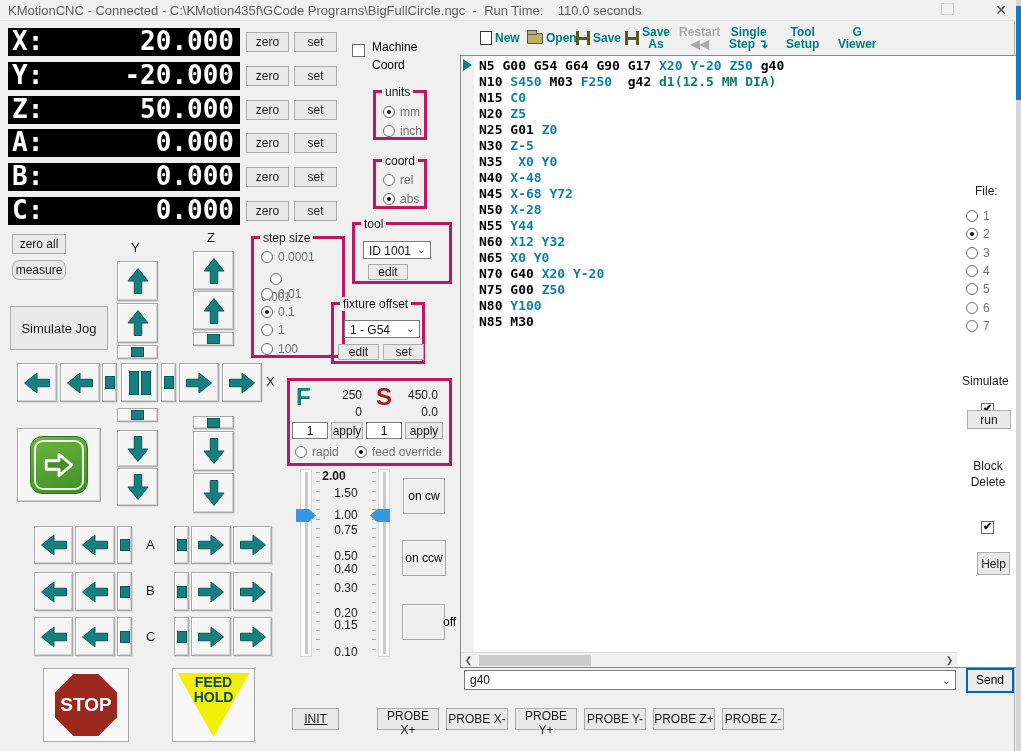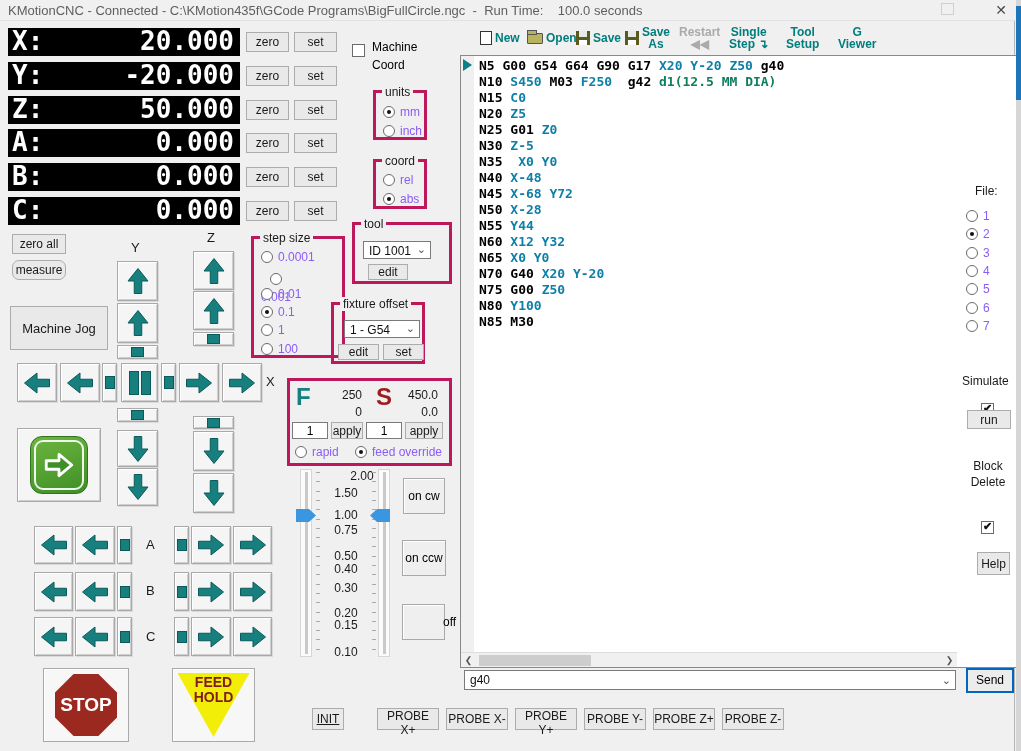--- a/index.html
+++ b/index.html
@@ -23,21 +23,21 @@
             font-family:"Liberation Sans", sans-serif; }
 
   
   .groupbox { position:absolute; border:3px solid #be185d; }
   .groupbox > .gb-label { position:absolute; top:-8px; left:6px; background:#f0f0f0; padding:0 3px; font-size:12px; color:#1a1a1a; white-space:nowrap; }
 
   
   .radio-row { display:flex; align-items:center; gap:5px; position:absolute; }
   .radio { width:12px; height:12px; border:1px solid #6a6a6a; border-radius:50%; background:#fff; position:relative; flex:0 0 auto; }
   .radio.checked::after { content:""; position:absolute; left:3px; top:3px; width:4px; height:4px; border-radius:50%; background:#111; }
-  .rlabel { font-size:12px; color:#8b5cf6; white-space:nowrap; }
+  .rlabel { font-size:12px; color:#737373; white-space:nowrap; }
   .checkbox { width:13px; height:13px; border:1px solid #6a6a6a; background:#fff; position:relative; }
   .checkbox.checked::after { content:"✔"; position:absolute; left:1px; top:-2px; font-size:11px; font-weight:bold; color:#111; }
 
   
   .tbi { position:absolute; top:25px; height:26px; display:flex; align-items:center; gap:3px; cursor:default; }
   .tbl { font-size:12px; font-weight:bold; color:#007d7d; white-space:pre-line; line-height:12px; text-align:center; }
   .tbi.disabled .tbl { color:#aaa; }
   .ico-new { width:12px; height:14px; background:#fff; border:1px solid #333; }
   .ico-open { width:16px; height:11px; background:#b9b35e; border:1px solid #555; border-radius:1px; position:relative; }
   .ico-open::before { content:""; position:absolute; left:-1px; top:-4px; width:8px; height:3px; background:#b9b35e; border:1px solid #555; }
@@ -78,21 +78,21 @@
   
   #stop-btn { position:absolute; left:43px; top:668px; width:86px; height:74px; background:#f7f7f7; border:1px solid #a9a9a9;
               box-shadow:inset 1px 1px 0 #fff; display:flex; align-items:center; justify-content:center; }
   #stop-sign { width:62px; height:62px; background:#9c2920; color:#fff; font-weight:bold; font-size:19px;
                display:flex; align-items:center; justify-content:center; letter-spacing:0;
                clip-path:polygon(30% 0,70% 0,100% 30%,100% 70%,70% 100%,30% 100%,0 70%,0 30%); }
   #feedhold-btn { position:absolute; left:172px; top:668px; width:83px; height:74px; background:#f7f7f7; border:1px solid #a9a9a9;
                   box-shadow:inset 1px 1px 0 #fff; display:flex; align-items:flex-start; justify-content:center; }
   #feedhold-tri { margin-top:4px; width:72px; height:64px; background:#f2ee07; clip-path:polygon(0 0,100% 0,50% 100%);
                   text-align:center; }
-  #feedhold-text { margin-top:2px; font-size:14px; line-height:15px; font-weight:bold; color:#7f1d1d; white-space:pre-line; }
+  #feedhold-text { margin-top:2px; font-size:14px; line-height:15px; font-weight:bold; color:#0c4a6e; white-space:pre-line; }
 
   
   #fs-group { left:287px; top:378px; width:165px; height:88px; }
   .fs-letter { position:absolute; font-size:24px; font-weight:bold; font-family:"Liberation Sans",sans-serif; }
   .fs-num { position:absolute; font-size:12px; color:#1a1a1a; text-align:right; }
   .fs-input { position:absolute; width:36px; height:17px; border:1px solid #7a7a7a; background:#fff; font-size:12px; text-align:center; font-family:"Liberation Sans",sans-serif; }
   .apply-btn { position:absolute; height:17px; }
 
   
   .slider-track { position:absolute; width:12px; background:#fbfbfb; border:1px solid #d6d6d6; }
@@ -117,21 +117,21 @@
   
   #edge-strip { position:absolute; left:1016px; top:0; width:5px; height:751px; background:#d6d6d6; }
   #edge-strip-blue { position:absolute; left:0; top:6px; width:5px; height:94px; background:#1b76ba; }
 </style>
 </head>
 <body>
 
 <div id="win">
 
   <div id="titlebar">
-    <span id="title-text">KMotionCNC - Connected - C:\KMotion435f\GCode Programs\BigFullCircle.ngc  -  Run Time:    100.0 seconds</span>
+    <span id="title-text">KMotionCNC - Connected - C:\KMotion435f\GCode Programs\BigFullCircle.ngc  -  Run Time:    110.0 seconds</span>
     <span id="max-box"></span>
     <span id="close-x">✕</span>
   </div>
 
   <div id="dro-rows">
       <div class="dro-box" style="top: 28px;">
         <span class="dro-label">X:</span>
         <span class="dro-value">20.000</span>
       </div>
       <button class="winbtn abs" style="left: 246px; top: 32px; width: 43px; height: 20px;">zero</button>
@@ -280,21 +280,21 @@
   <div class="side-label" style="left:962px; top:374px;">Simulate</div>
   <div class="checkbox checked abs" style="left:981px; top:390px;"></div>
   <button class="winbtn abs" style="left:967px; top:410px; width:44px; height:19px;">run</button>
   <div class="side-label" style="left:966px; top:458px; width:44px; line-height:16px;">Block
 Delete</div>
   <div class="checkbox checked abs" style="left:981px; top:495px;"></div>
   <button class="winbtn abs" style="left:977px; top:552px; width:33px; height:23px;">Help</button>
 
   <button class="winbtn abs" style="left:12px; top:234px; width:54px; height:20px;">zero all</button>
   <button class="winbtn abs" style="left:12px; top:260px; width:54px; height:20px;border-radius:7px;">measure</button>
-  <button class="winbtn abs" style="left:10px; top:306px; width:98px; height:44px; font-size:13px;">Machine Jog</button>
+  <button class="winbtn abs" style="left:10px; top:306px; width:98px; height:44px; font-size:13px;">Simulate Jog</button>
 
   <span class="axis-letter" style="left:131px; top:240px;">Y</span>
   <span class="axis-letter" style="left:207px; top:230px;">Z</span>
   <span class="axis-letter" style="left:266px; top:374px;">X</span>
   <span class="axis-letter" style="left:146px; top:537px;">A</span>
   <span class="axis-letter" style="left:146px; top:583px;">B</span>
   <span class="axis-letter" style="left:146px; top:629px;">C</span>
 
   <div class="jogbtn" style="left:117px; top:261px; width:41px; height:40px;">
       <svg width="30" height="30" viewBox="0 0 24 24" style="transform:rotate(270deg)">
@@ -552,21 +552,21 @@
           <span class="rlabel">feed override</span>
         </div>
       </div>
   </div>
 
   <div class="slider-track" style="left:300px; top:469px; height:188px;">
     <div class="slider-groove"></div>
     </div>
   <div class="ticks" style="left:316px; top:472px; height:184px;"></div>
   <div id="scale-labels">
-      <div class="scale-label" style="left: 340px; top: 469px;">2.00</div>
+      <div class="scale-label" style="left: 312px; top: 469px; font-weight: bold;">2.00</div>
       <div class="scale-label" style="left: 324px; top: 486px;">1.50</div>
       <div class="scale-label" style="left: 324px; top: 508px;">1.00</div>
       <div class="scale-label" style="left: 324px; top: 523px;">0.75</div>
       <div class="scale-label" style="left: 324px; top: 549px;">0.50</div>
       <div class="scale-label" style="left: 324px; top: 562px;">0.40</div>
       <div class="scale-label" style="left: 324px; top: 581px;">0.30</div>
       <div class="scale-label" style="left: 324px; top: 606px;">0.20</div>
       <div class="scale-label" style="left: 324px; top: 618px;">0.15</div>
       <div class="scale-label" style="left: 324px; top: 645px;">0.10</div>
     </div>
@@ -575,21 +575,21 @@
     <div class="slider-groove"></div>
     </div>
   <div class="thumb right-point abs" style="left:296px; top:509px;"></div>
   <div class="thumb left-point abs" style="left:370px; top:509px;"></div>
 
   <button class="spin-btn" style="left:403px; top:478px; width:42px; height:36px;">on cw</button>
   <button class="spin-btn" style="left:402px; top:540px; width:44px; height:36px;">on ccw</button>
   <button class="spin-btn" style="left:402px; top:604px; width:43px; height:36px;padding-left:40px;">off</button>
 
   <div id="bottom-row">
-      <button class="winbtn abs" style="left: 312px; top: 708px; width: 32px; height: 22px; text-decoration: underline;">INIT</button>
+      <button class="winbtn abs" style="left: 292px; top: 708px; width: 47px; height: 22px; text-decoration: underline;">INIT</button>
       <button class="winbtn abs" style="left: 377px; top: 708px; width: 62px; height: 22px;">PROBE X+</button>
       <button class="winbtn abs" style="left: 446px; top: 708px; width: 62px; height: 22px;">PROBE X-</button>
       <button class="winbtn abs" style="left: 515px; top: 708px; width: 62px; height: 22px;">PROBE Y+</button>
       <button class="winbtn abs" style="left: 584px; top: 708px; width: 62px; height: 22px;">PROBE Y-</button>
       <button class="winbtn abs" style="left: 653px; top: 708px; width: 62px; height: 22px;">PROBE Z+</button>
       <button class="winbtn abs" style="left: 722px; top: 708px; width: 62px; height: 22px;">PROBE Z-</button>
     </div>
 
   <div class="combo" style="left:464px; top:670px; width:492px; height:20px;">
     <span class="val">g40</span>

